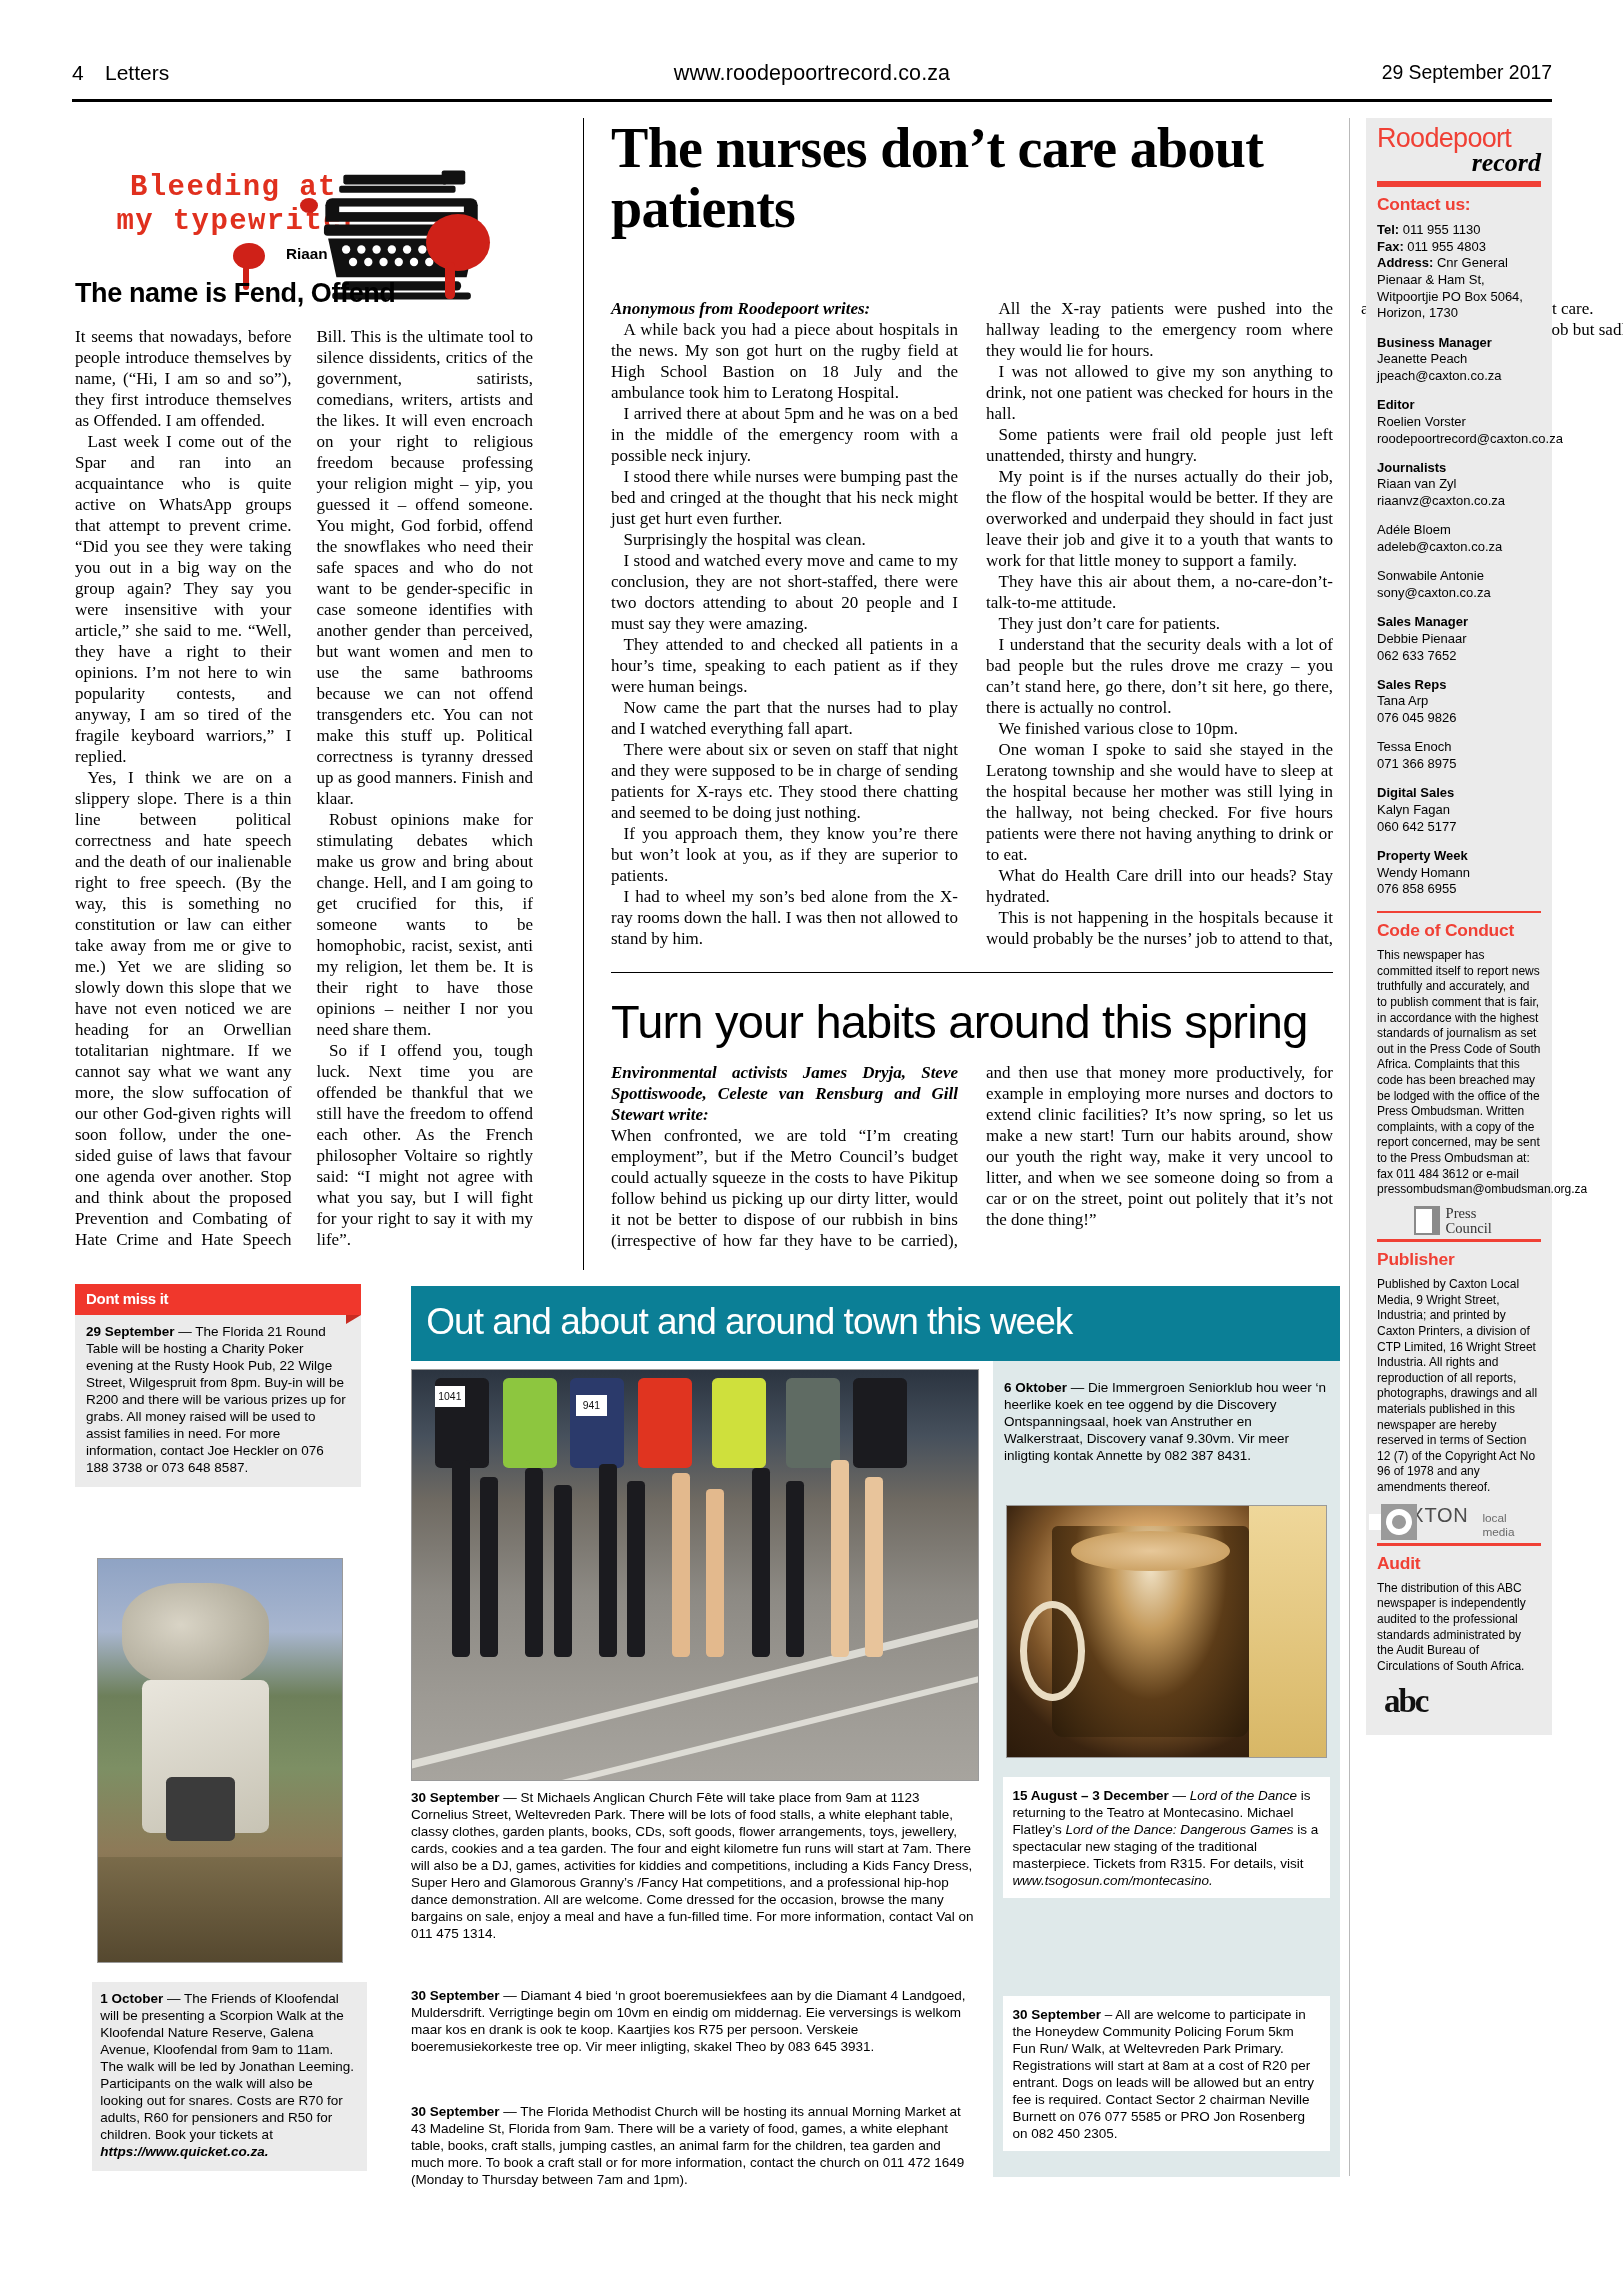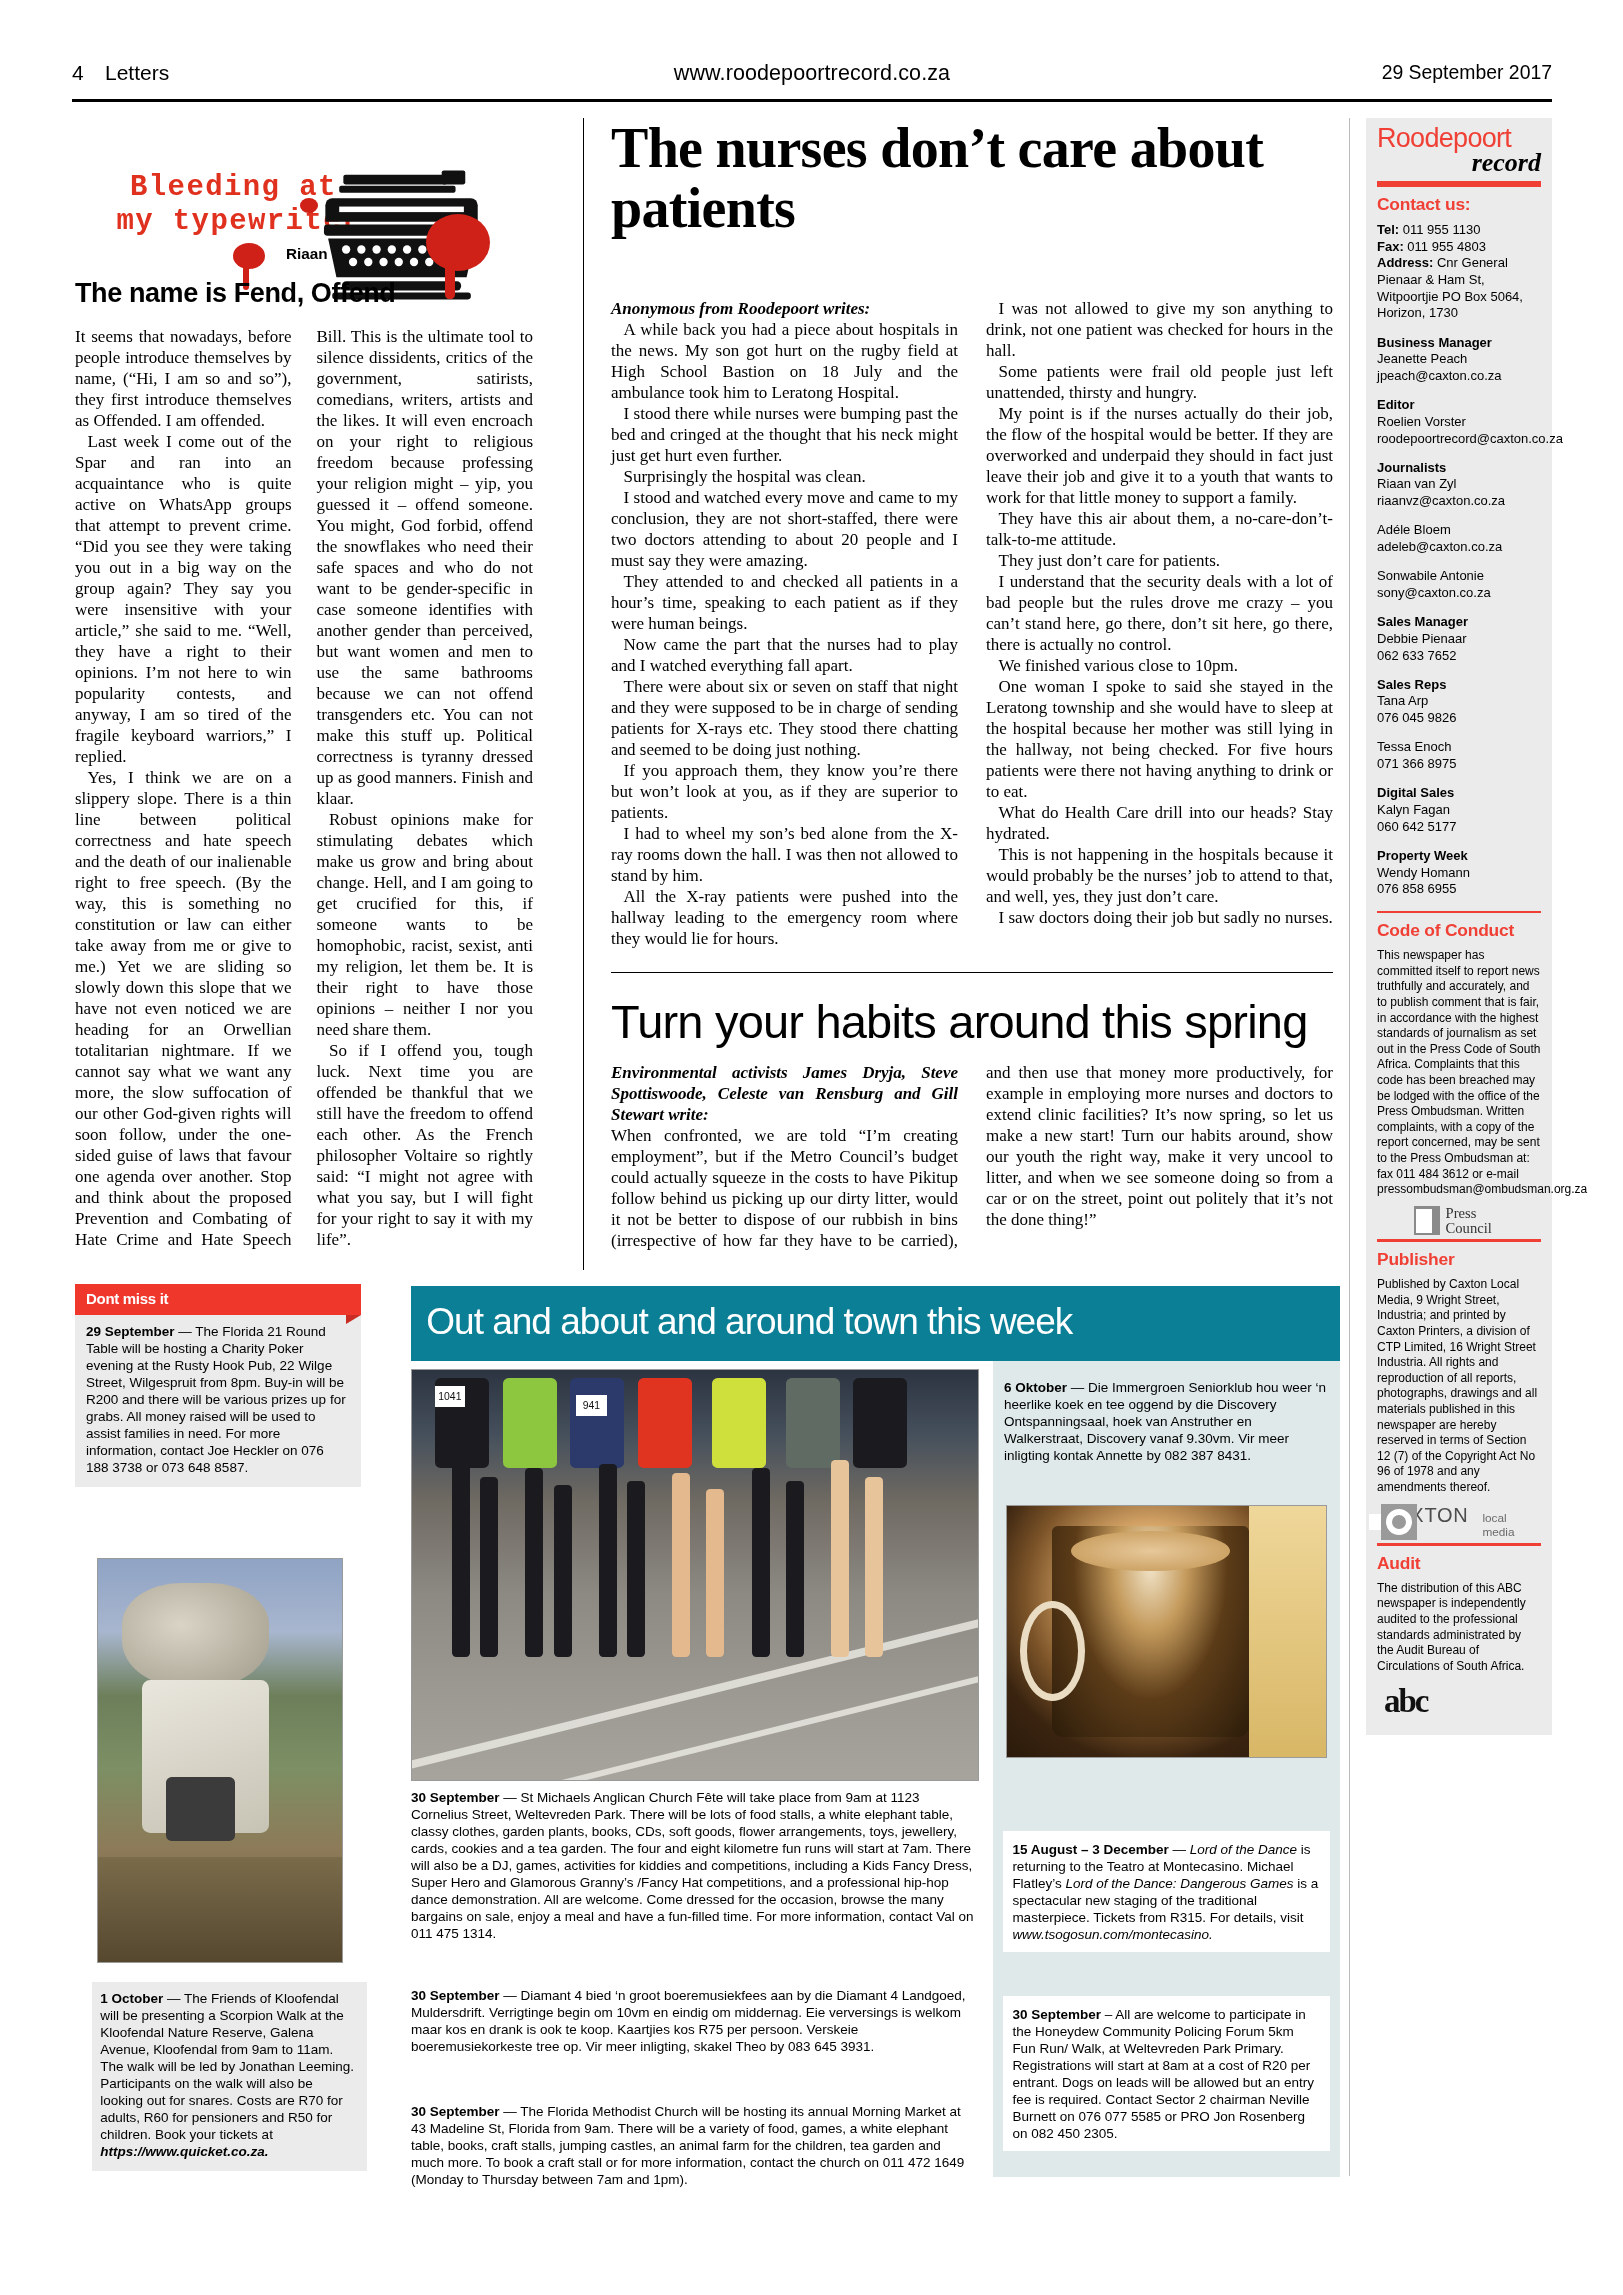--- a/index.html
+++ b/index.html
@@ -184,20 +184,21 @@
   </div>
 
   <div class="vrule" style="left:583px;top:118px;height:1152px;"></div>
   <div class="vrule" style="left:1349px;top:118px;height:2058px;width:0.7px;background:#b9b9b9;"></div>
 
   <div class="headline">The nurses don’t care about patients</div>
 
   <div class="art-cols">
     <p class="lede">Anonymous from Roodepoort writes:</p>
     <p class="first">A while back you had a piece about hospitals in the news. My son got hurt on the rugby field at High School Bastion on 18 July and the ambulance took him to Leratong Hospital.</p>
+    <p>I arrived there at about 5pm and he was on a bed in the middle of the emergency room with a possible neck injury.</p>
     <p>I stood there while nurses were bumping past the bed and cringed at the thought that his neck might just get hurt even further.</p>
     <p>Surprisingly the hospital was clean.</p>
     <p>I stood and watched every move and came to my conclusion, they are not short-staffed, there were two doctors attending to about 20 people and I must say they were amazing.</p>
     <p>They attended to and checked all patients in a hour’s time, speaking to each patient as if they were human beings.</p>
     <p>Now came the part that the nurses had to play and I watched everything fall apart.</p>
     <p>There were about six or seven on staff that night and they were supposed to be in charge of sending patients for X-rays etc. They stood there chatting and seemed to be doing just nothing.</p>
     <p>If you approach them, they know you’re there but won’t look at you, as if they are superior to patients.</p>
     <p>I had to wheel my son’s bed alone from the X-ray rooms down the hall. I was then not allowed to stand by him.</p>
     <p>All the X-ray patients were pushed into the hallway leading to the emergency room where they would lie for hours.</p>
     <p>I was not allowed to give my son anything to drink, not one patient was checked for hours in the hall.</p>
@@ -399,21 +400,21 @@
     </div>
   </div>
 
   <div class="photo tea" style="left:1006px;top:1505px;width:319px;height:251px;">
     <div style="position:absolute;left:14%;top:8%;width:62%;height:84%;background:radial-gradient(ellipse at 50% 20%,#f0e2c6 0%,#c49a5c 26%,#5c3c18 55%,#2c1c0a 100%);border-radius:5.6px 5.6px 11px 11px;"></div>
     <div style="position:absolute;left:20%;top:10%;width:50%;height:16%;background:radial-gradient(ellipse,#e7c89a,#c29451);border-radius:50%;"></div>
     <div style="position:absolute;left:4%;top:38%;width:16%;height:34%;border:7px solid #e9dcc2;border-radius:50%;"></div>
     <div style="position:absolute;right:0;top:0;width:24%;height:100%;background:linear-gradient(180deg,#efd79a,#d8b766);"></div>
   </div>
 
-  <div class="right-evt" style="top:1831px;">
+  <div class="right-evt" style="top:1777px;">
     <div class="boxw">
       <b>15 August – 3 December</b><span> — </span><i>Lord of the Dance</i><span> is returning to the Teatro at Montecasino. Michael Flatley’s </span><i>Lord of the Dance: Dangerous Games</i><span> is a spectacular new staging of the traditional masterpiece. Tickets from R315. For details, visit </span><i>www.tsogosun.com/montecasino.</i>
     </div>
   </div>
 
   <div class="right-evt" style="top:1996px;">
     <div class="boxw">
       <b>30 September</b><span> – All are welcome to participate in the Honeydew Community Policing Forum 5km Fun Run/ Walk, at Weltevreden Park Primary. Registrations will start at 8am at a cost of R20 per entrant. Dogs on leads will be allowed but an entry fee is required. Contact Sector 2 chairman Neville Burnett on 076 077 5585 or PRO Jon Rosenberg on 082 450 2305.</span>
     </div>
   </div>

